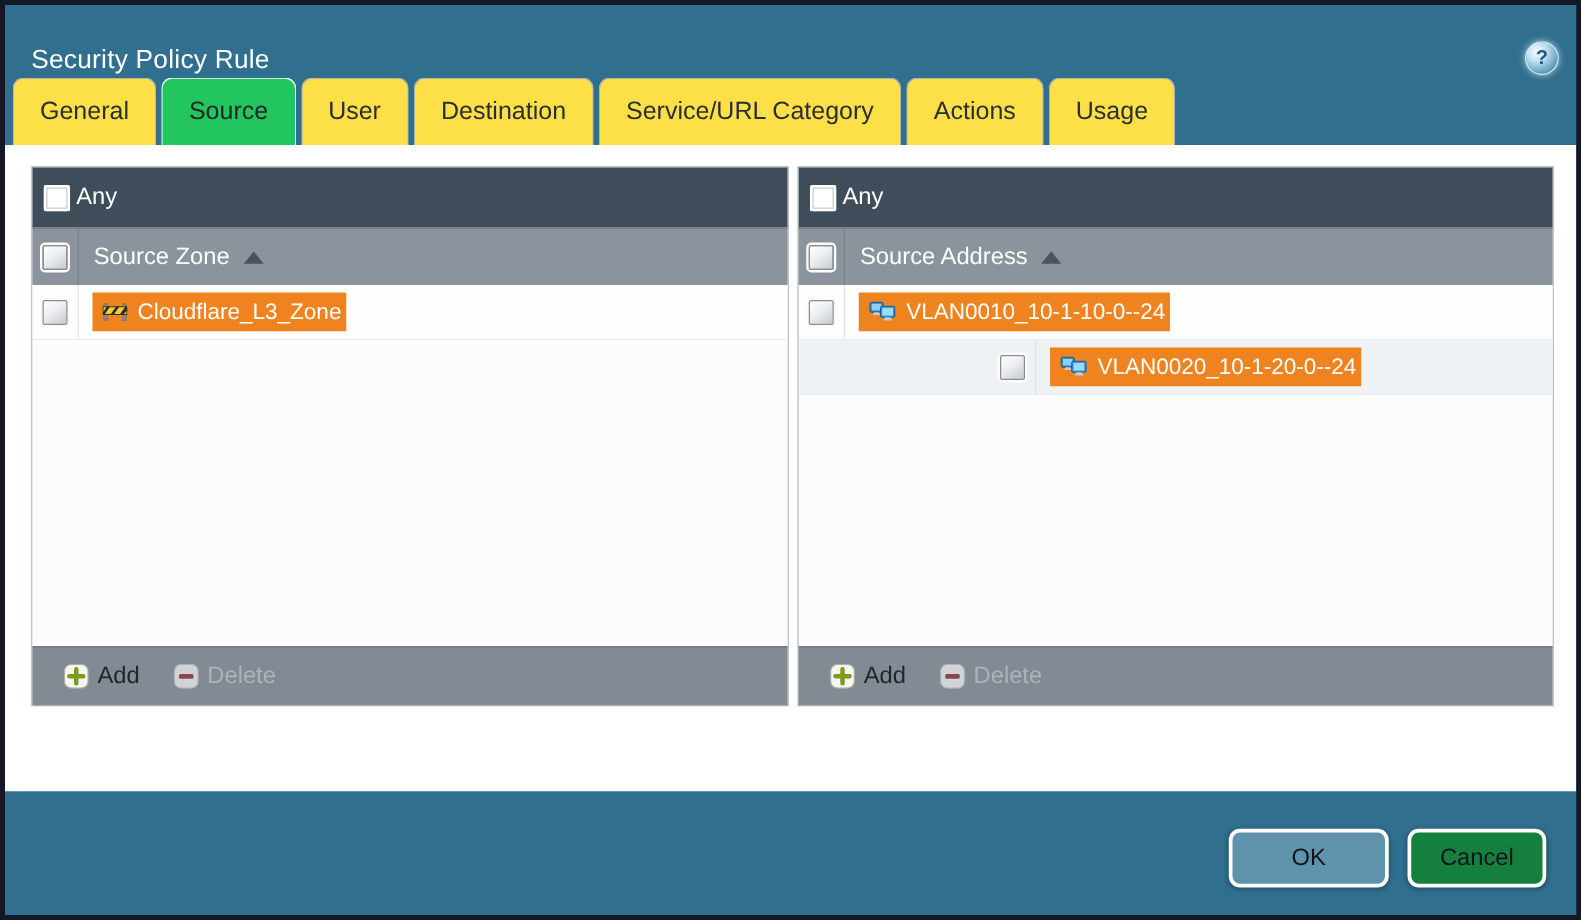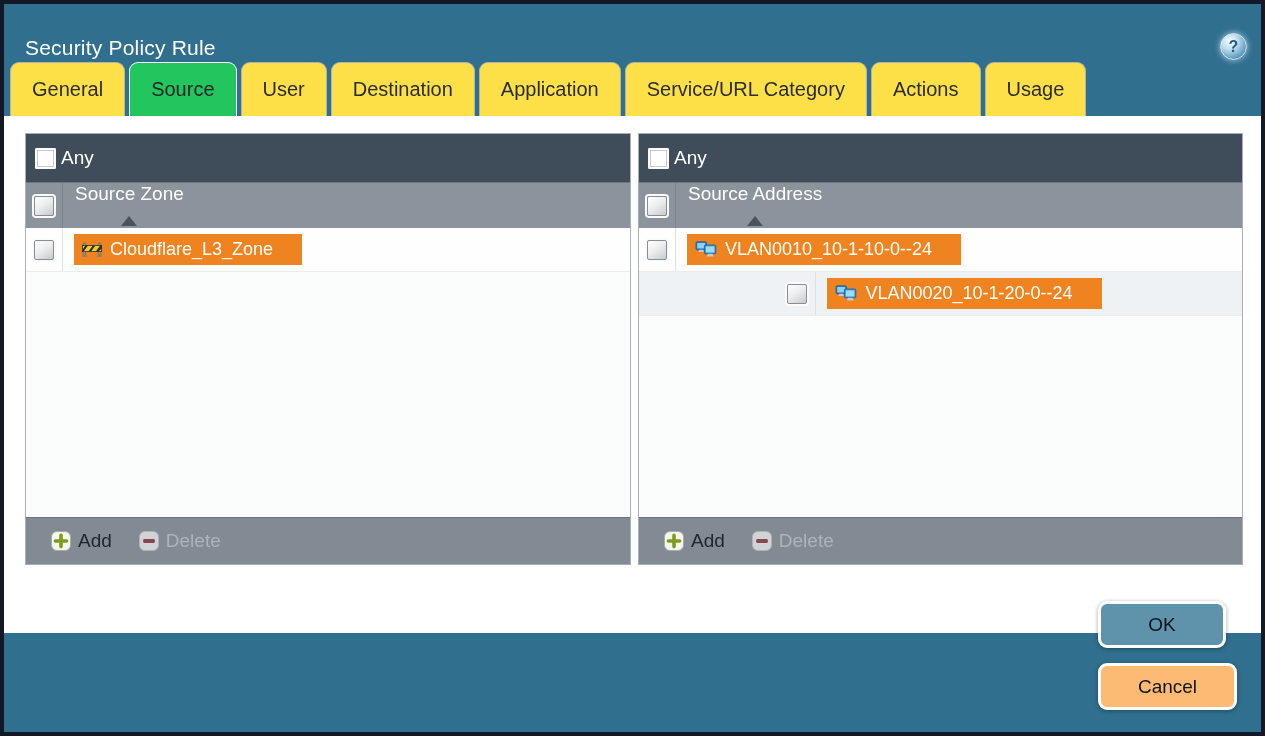--- a/index.html
+++ b/index.html
@@ -55,74 +55,73 @@
   }
   .cb-col {
     width:37px; flex:0 0 auto; display:flex; align-items:center; justify-content:center;
   }
   .col-header .cb-col { border-right:1px solid #79838c; }
   .cb-bevel {
     width:20px; height:20px; border:1px solid #878d92; border-radius:2px; cursor:pointer;
     background:linear-gradient(145deg, #ffffff 0%, #eceeef 45%, #c7cbce 100%);
     box-shadow:0 0 0 2px #fbfbfb;
   }
-  .col-title { display:flex; align-items:center; gap:11px; padding-left:12px; cursor:pointer;flex-direction:column; }
+  .col-title { display:flex; align-items:center; gap:11px; padding-left:12px; cursor:pointer; }
   .sort-asc {
     width:0; height:0; border-left:8px solid transparent; border-right:8px solid transparent;
     border-bottom:10px solid #49545f;
   }
   .tbody { flex:1 1 auto; overflow:hidden; background:#fbfcfc; }
   .trow { height:44px; display:flex; align-items:center; border-bottom:1px solid #e9edef; background:#fefefe; }
   .trow.alt { background:#eff2f4;justify-content:center; }
   .trow .cb-col { align-self:stretch; border-right:1px solid #dde1e4; }
   .chip {
     margin-left:11px; display:inline-flex; align-items:center; gap:8px;
     background:#ef8320; color:#fff; font-size:18px; height:31px;
-    padding:0 29px 0 8px; cursor:pointer; white-space:nowrap;
+    padding:0 4px 0 8px; cursor:pointer; white-space:nowrap;
   }
   .chip svg { flex:0 0 auto; }
   .panel-footer {
     height:47px; background:#828a94; border-top:1px solid #6d767e;
     display:flex; align-items:center; padding-left:25px; gap:27px; flex:0 0 auto;
   }
   .tool-btn { display:flex; align-items:center; gap:7px; font-size:19px; color:#20262c; cursor:pointer; }
   .tool-btn.disabled { color:#adb3b9; cursor:default; }
   .tool-btn.disabled svg { opacity:.75; }
   
   .negate-row {
     margin-top:14px; margin-left:613px; display:flex; align-items:center; gap:14px;
     font-size:19px; color:#171b1f;
   }
   .cb-negate { width:22px; height:22px; background:#fff; border:1px solid #9aa2a8; border-radius:2px; cursor:pointer; }
   
-  .dialog-buttons { position:absolute; bottom:22px; right:24px; display:flex; gap:15px;flex-direction:column; }
+  .dialog-buttons { position:absolute; bottom:22px; right:24px; display:flex; gap:15px; }
   .dlg-btn {
     height:47px; border:3px solid #ffffff; border-radius:9px; font-size:19px;
     color:#0f141c; font-family:"Liberation Sans", sans-serif; cursor:pointer;
     box-shadow:0 1px 4px rgba(0,0,0,.35);
   }
   .dlg-btn.ok { width:128px; background:#5e93ab; }
-  .dlg-btn.cancel { width:139px; background:#fdba74; }
+  .dlg-btn.cancel { width:111px; background:#15803d; }
 </style>
 </head>
 <body>
 
 <div class="screen">
 
   <div class="titlebar">
     <span class="title">Security Policy Rule</span>
     <span class="help">?</span>
   </div>
 
   <div class="tabs">
     <div class="tab">General</div>
     <div class="tab active">Source</div>
     <div class="tab">User</div>
     <div class="tab">Destination</div>
-    <div class="tab">Application</div>
     <div class="tab">Service/URL Category</div>
     <div class="tab">Actions</div>
     <div class="tab">Usage</div>
   </div>
 
   <div class="content">
     <div class="panels">
 
       <div class="panel left">
         <div class="any-bar">

